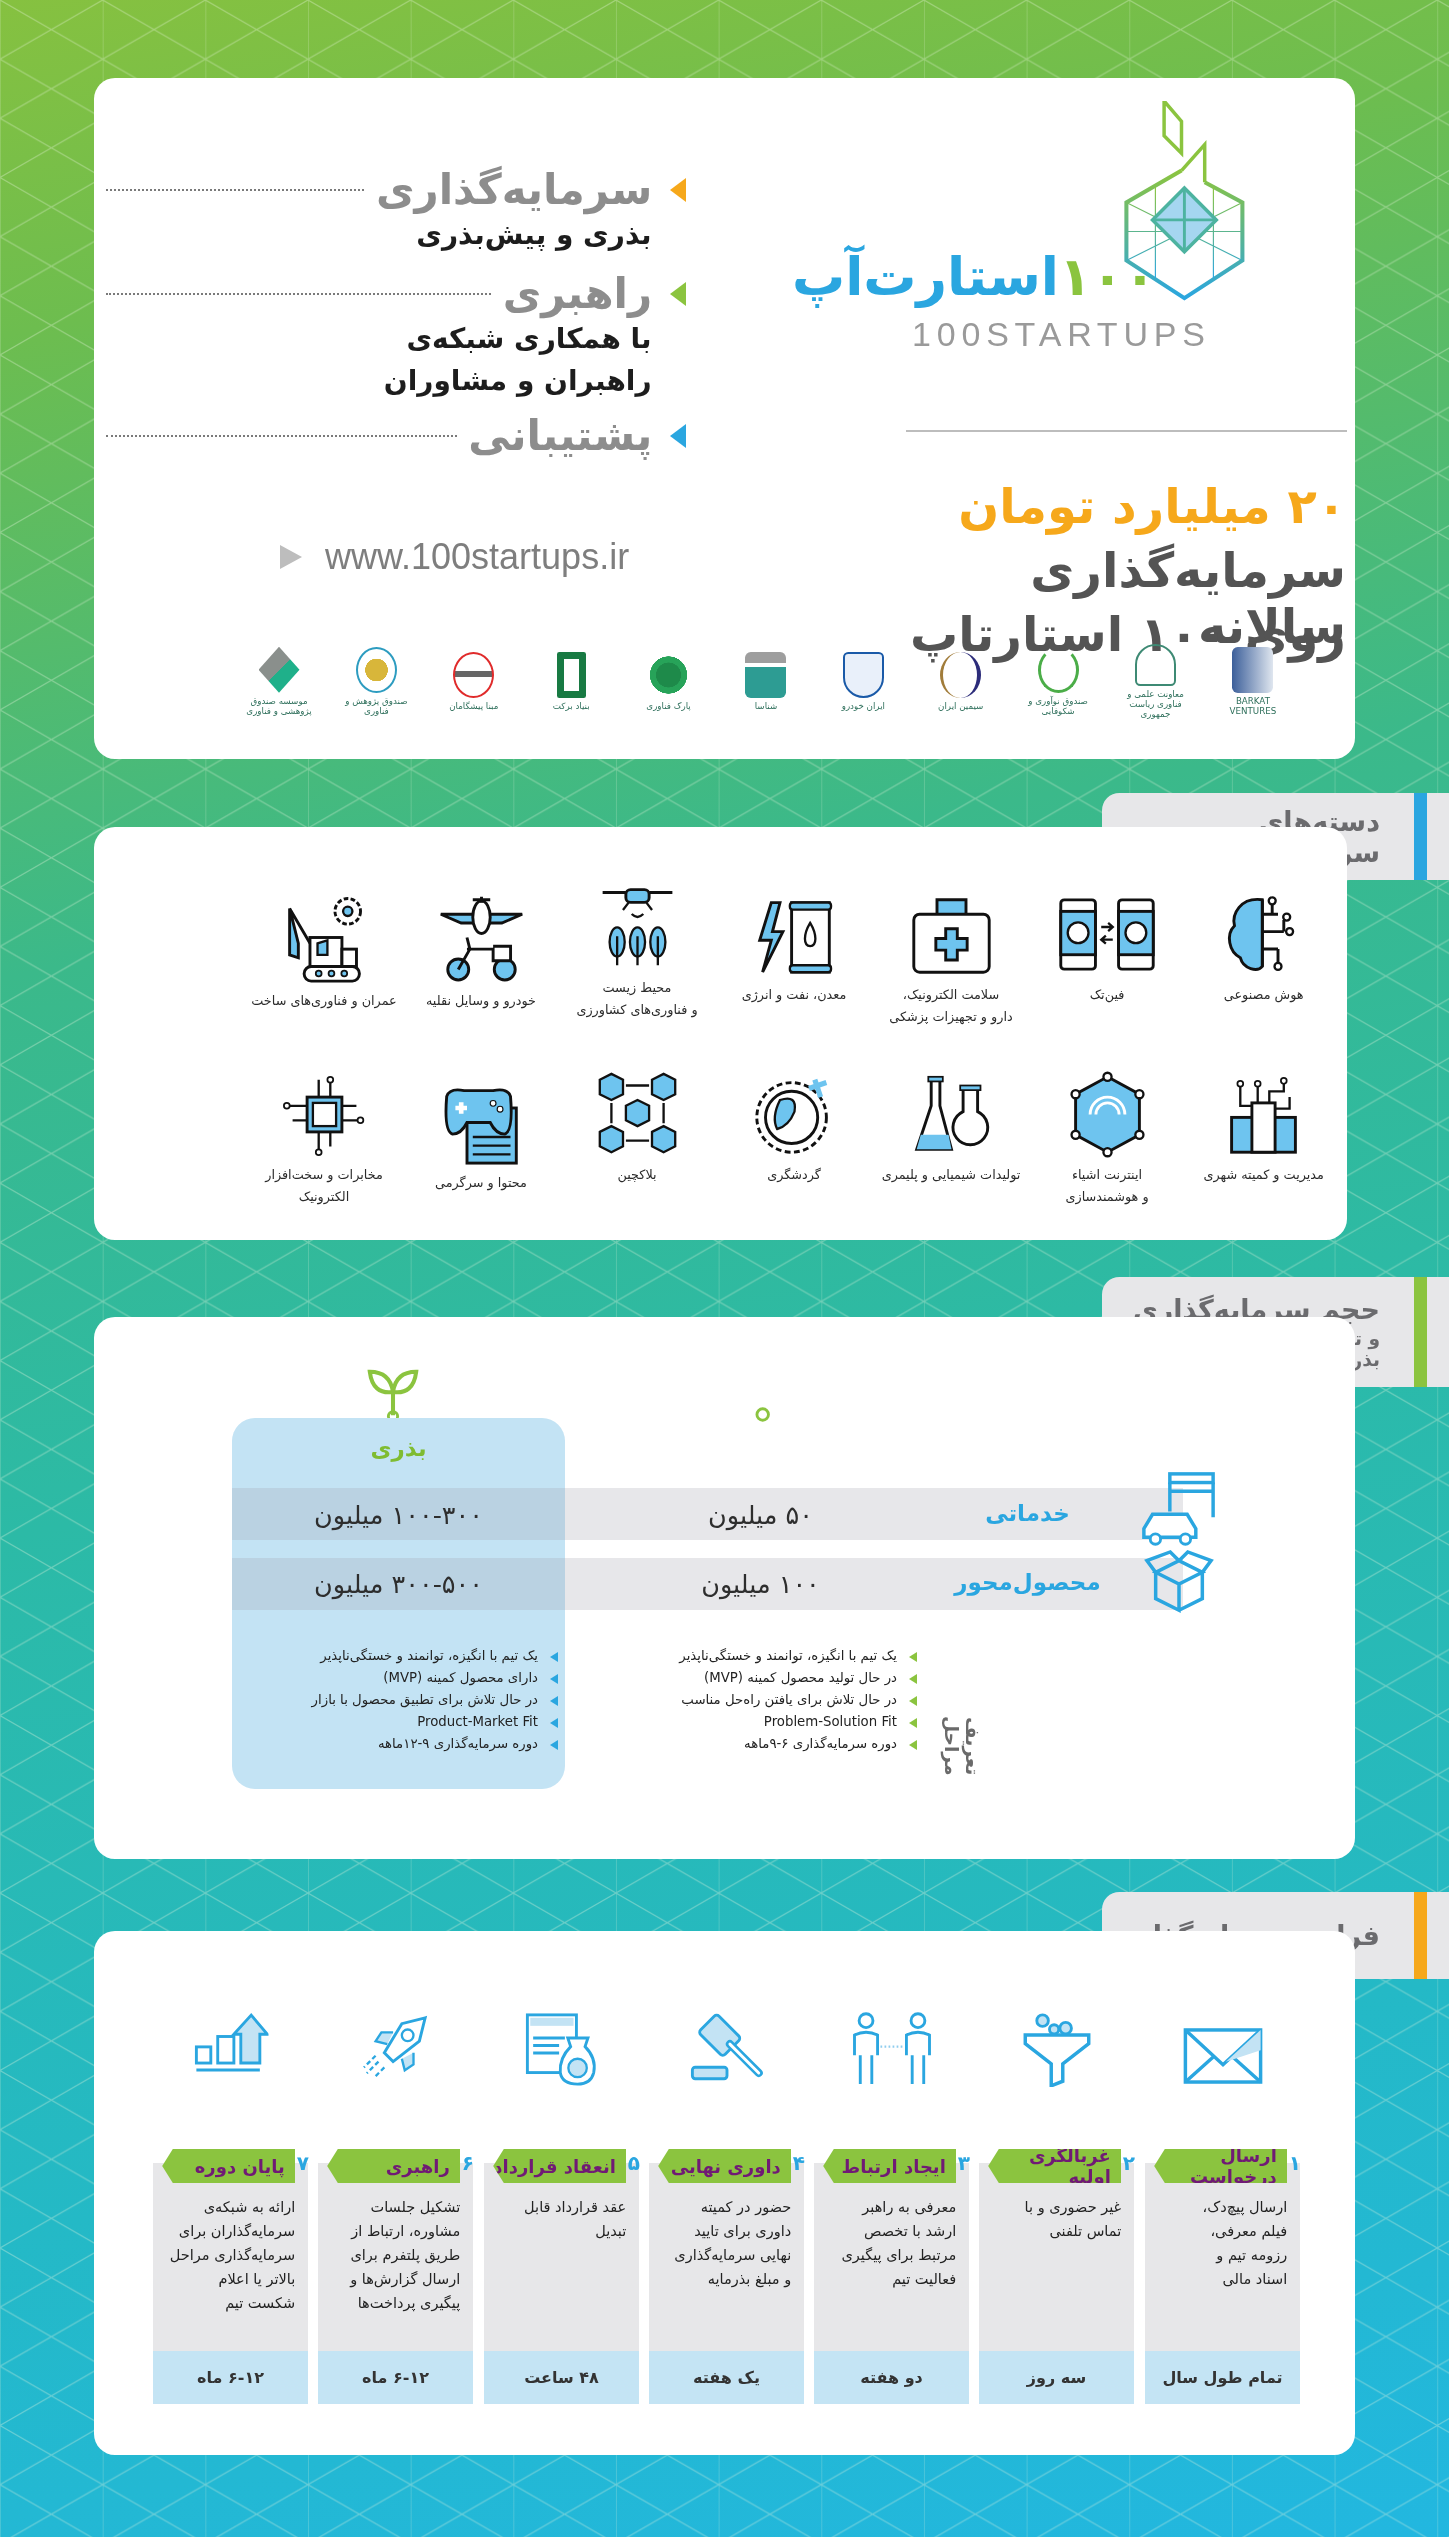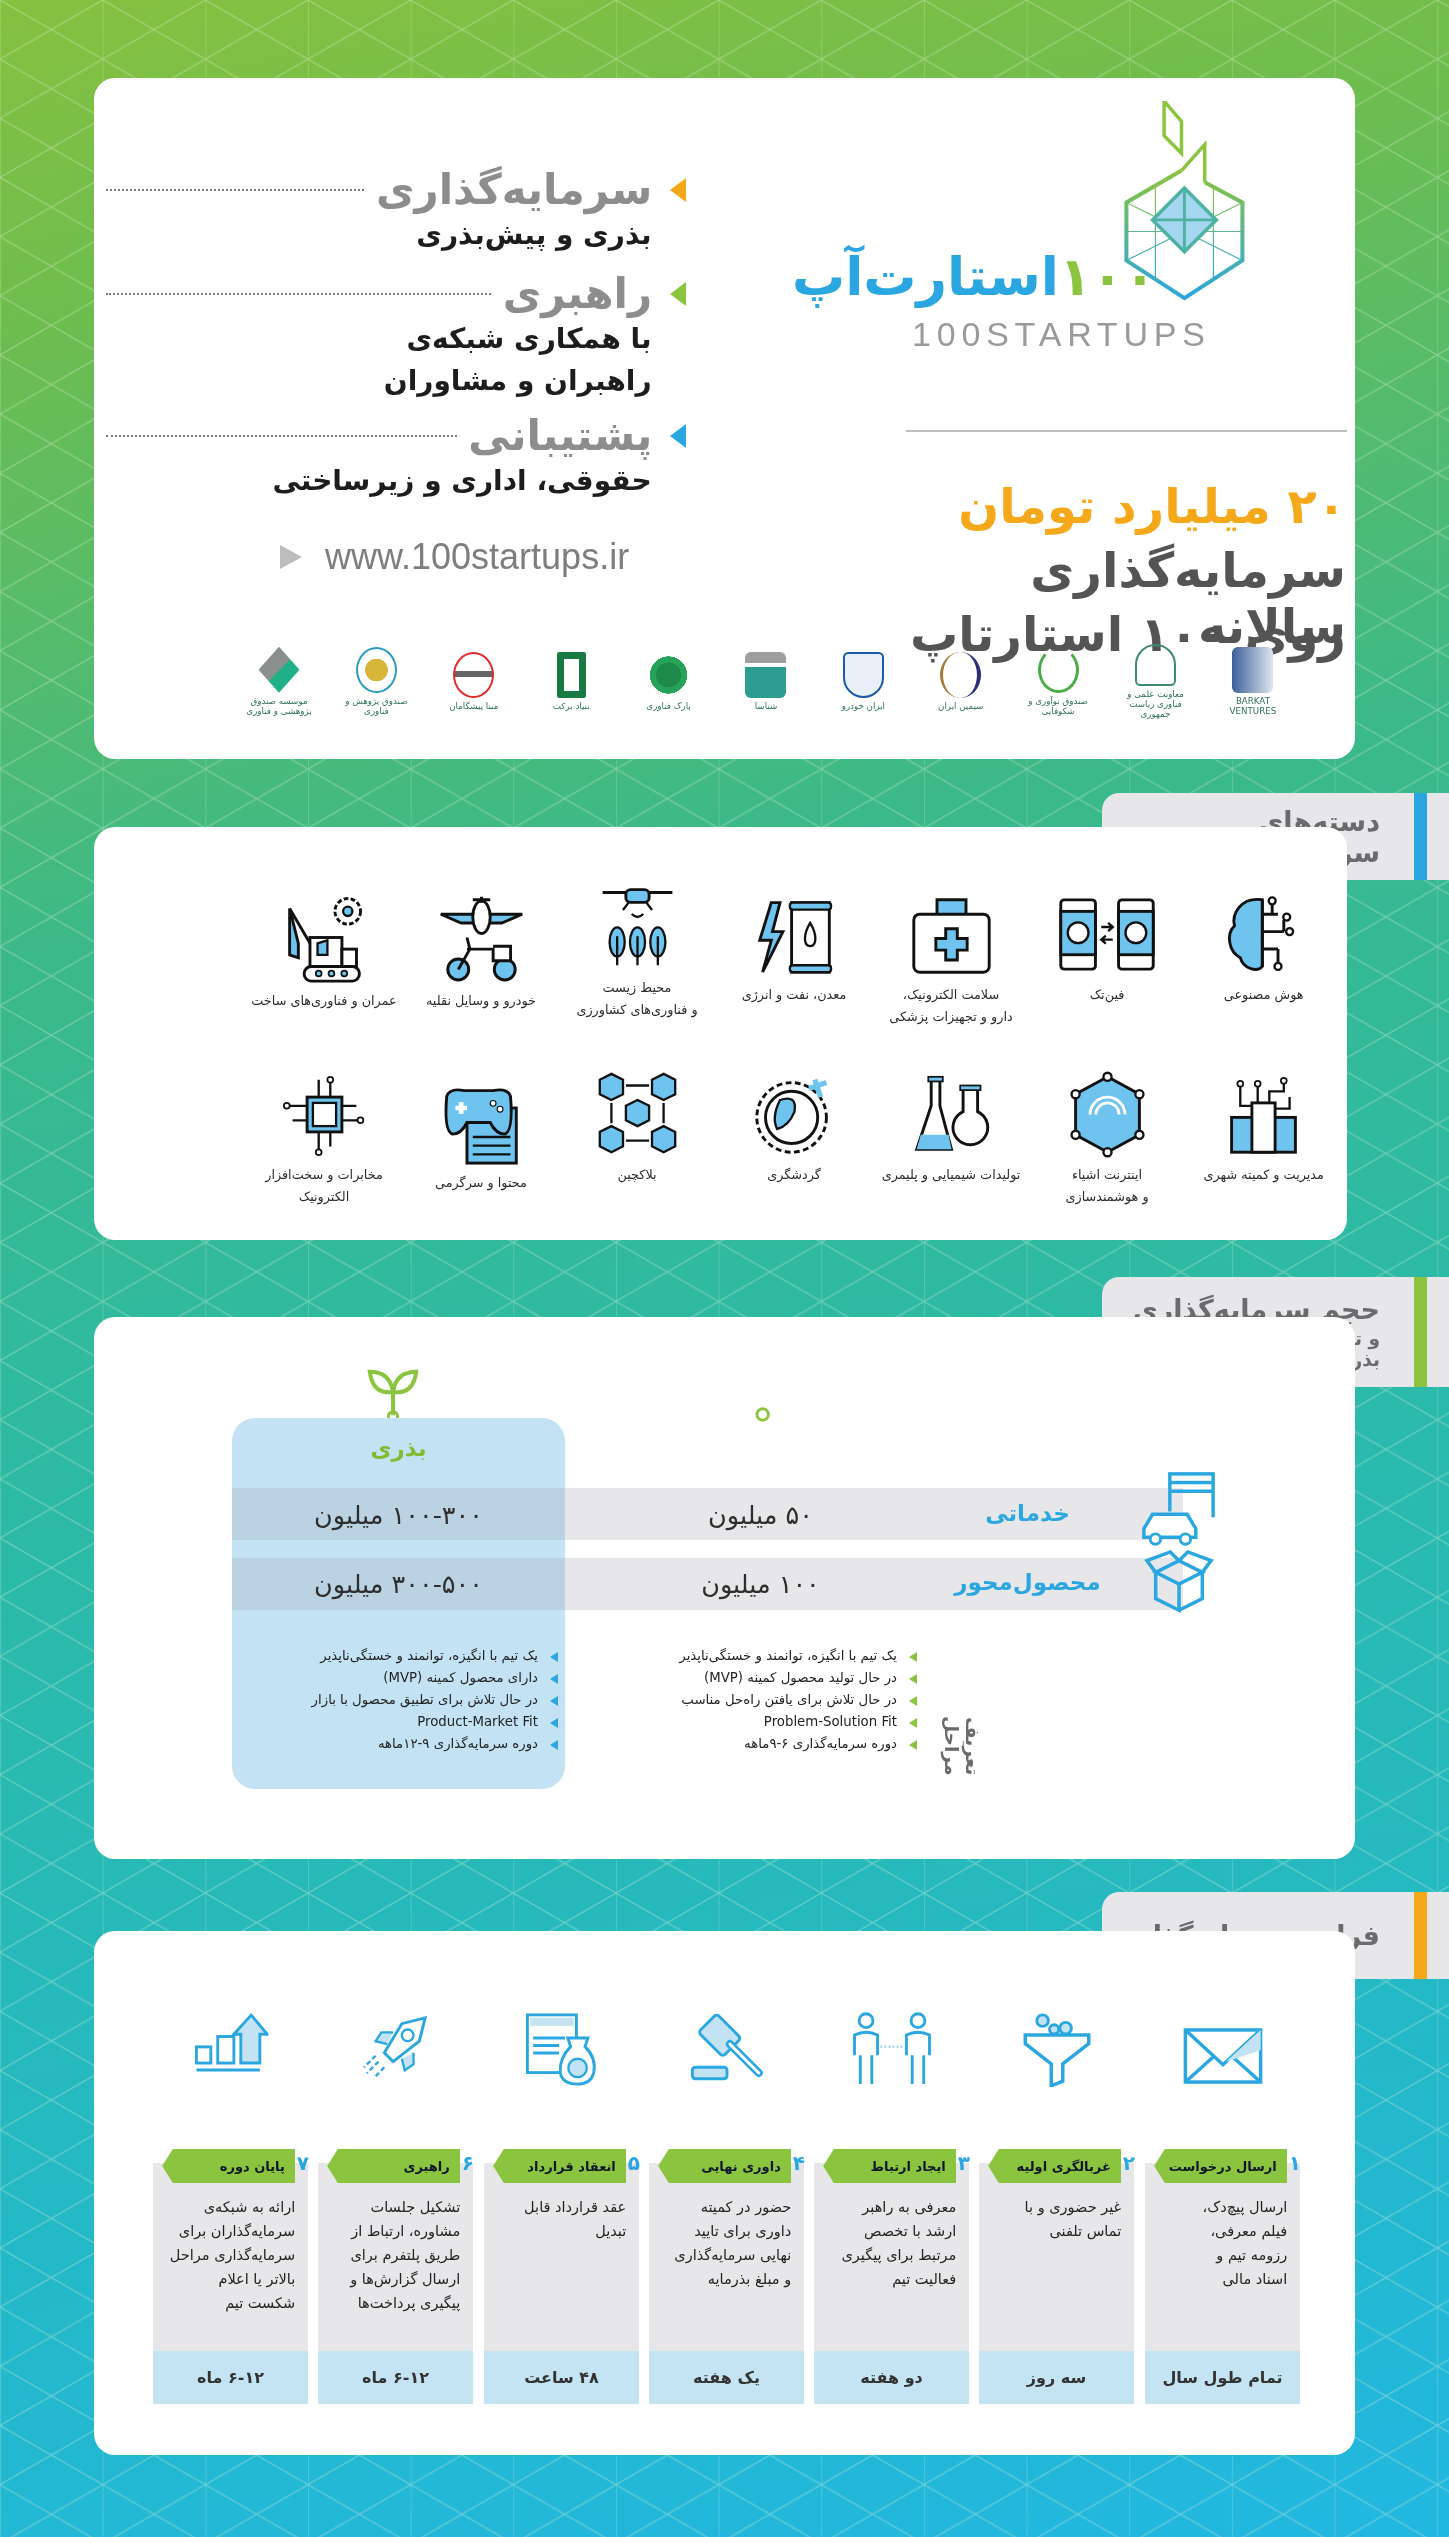--- a/index.html
+++ b/index.html
@@ -46,21 +46,21 @@
 .rowlbl{position:absolute;font-size:23px;font-weight:bold;color:#2aa6e0;direction:rtl;text-align:center}
 .bul{position:absolute;direction:rtl;text-align:right;font-size:13.3px;color:#222;line-height:22px}
 .bul li{list-style:none;position:relative;padding-right:20px}
 .bul li:before{content:"";position:absolute;right:0;top:7px;border-top:5.2px solid transparent;border-bottom:5.2px solid transparent;border-right:8.7px solid var(--c)}
 .vert{position:absolute;font-size:18.6px;font-weight:bold;color:#6a6a6a;writing-mode:vertical-rl;direction:rtl}
 
 #proc{left:94px;top:1931px;width:1261px;height:524px}
 .step{position:absolute;top:0;width:155px}
 .step .ico{position:absolute;left:50%;transform:translateX(-50%);top:96px}
 .step .body{position:absolute;top:232px;left:0;width:155px;height:215px;background:#e7e7e9}
-.step .head{position:absolute;top:218px;right:12.8px;width:133px;height:34px;background:#8bc43f;color:#0f172a;font-weight:bold;font-size:13px;direction:rtl;display:flex;align-items:center;padding-right:10.4px;clip-path:polygon(8% 0,100% 0,100% 100%,8% 100%,0 50%)}
+.step .head{position:absolute;top:218px;right:12.8px;width:133px;height:34px;background:#8bc43f;color:#701a75;font-weight:bold;font-size:18px;direction:rtl;display:flex;align-items:center;padding-right:10.4px;clip-path:polygon(8% 0,100% 0,100% 100%,8% 100%,0 50%)}
 .step .num{position:absolute;top:220px;right:-1.2px;width:12.8px;font-size:20px;font-weight:bold;color:#2aa6e0;text-align:center}
 .step .desc{position:absolute;top:264px;right:12.8px;width:128px;direction:rtl;text-align:right;font-size:14.5px;line-height:24px;color:#222}
 .step .dur{position:absolute;top:420px;left:0;width:155px;height:53px;background:#c4e4f4;display:flex;align-items:center;justify-content:center;font-size:16px;font-weight:bold;color:#333;direction:rtl}
 </style>
 </head>
 <body>
 
 <svg class="bgpattern" width="1450" height="2538" viewBox="0 0 2500 4376">
   <defs>
     <pattern id="tri" width="177" height="204" patternUnits="userSpaceOnUse">
@@ -109,21 +109,20 @@
     </div>
     <div class="rtl feat-sub" style="margin-right:34px">با همکاری شبکه‌ی</div>
     <div class="rtl feat-sub" style="margin-right:34px">راهبران و مشاوران</div>
   </div>
   <div class="abs" style="left:11.6px;top:333px;width:580px">
     <div style="display:flex;align-items:center;direction:rtl">
       <div class="tri-l" style="border-right:16px solid #2aa6e0"></div>
       <div class="feat-title" style="margin-right:17.4px">پشتیبانی</div>
       <div class="dots" style="flex:1;margin-right:11.6px"></div>
     </div>
-    <div class="rtl feat-sub" style="margin-right:34px">حقوقی، اداری و زیرساختی</div>
   </div>
 
   <div class="abs url-row" style="left:186px;top:458px;display:flex;align-items:center">
     <span style="display:inline-block;width:0;height:0;border-top:12.8px solid transparent;border-bottom:12.8px solid transparent;border-left:22px solid #bdbdbd;margin-right:23px"></span>
     <span>www.100startups.ir</span>
   </div>
 
   <div class="abs partners" style="left:150px;top:560px">
     <div class="partner">
         <div class="pmark" style="background:linear-gradient(90deg,#3c5f9a,#dfe6ef)"></div>

